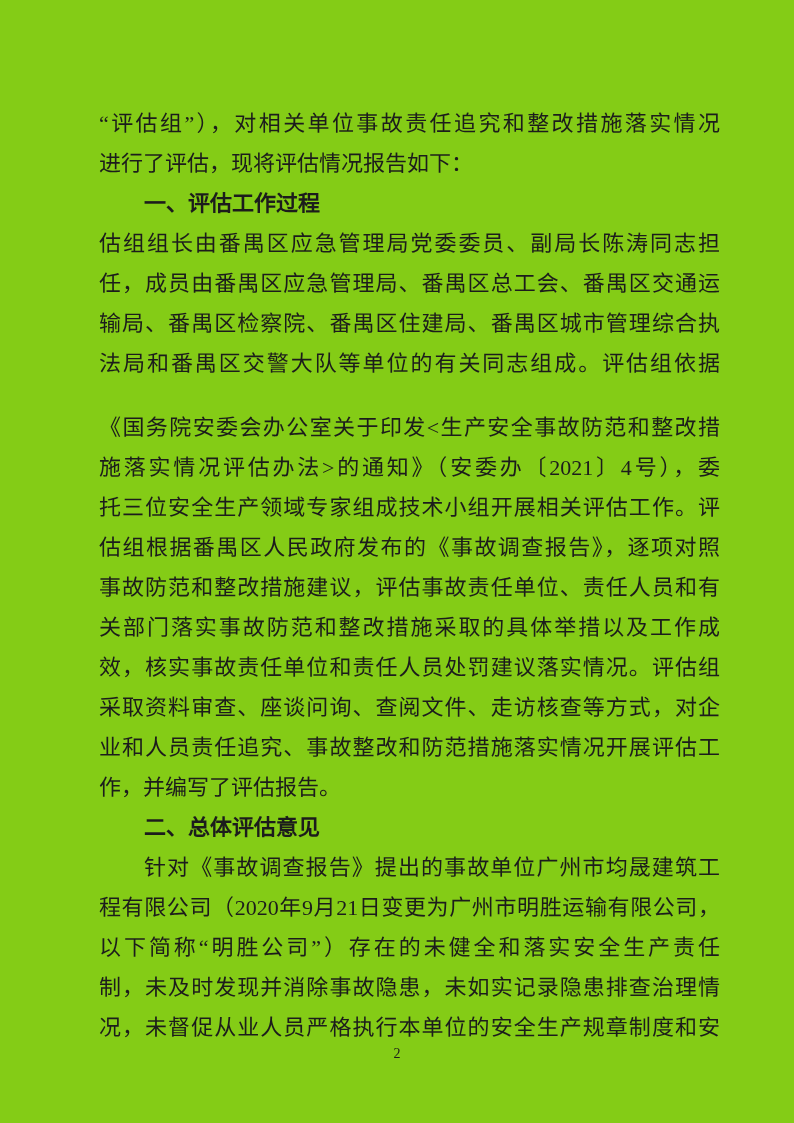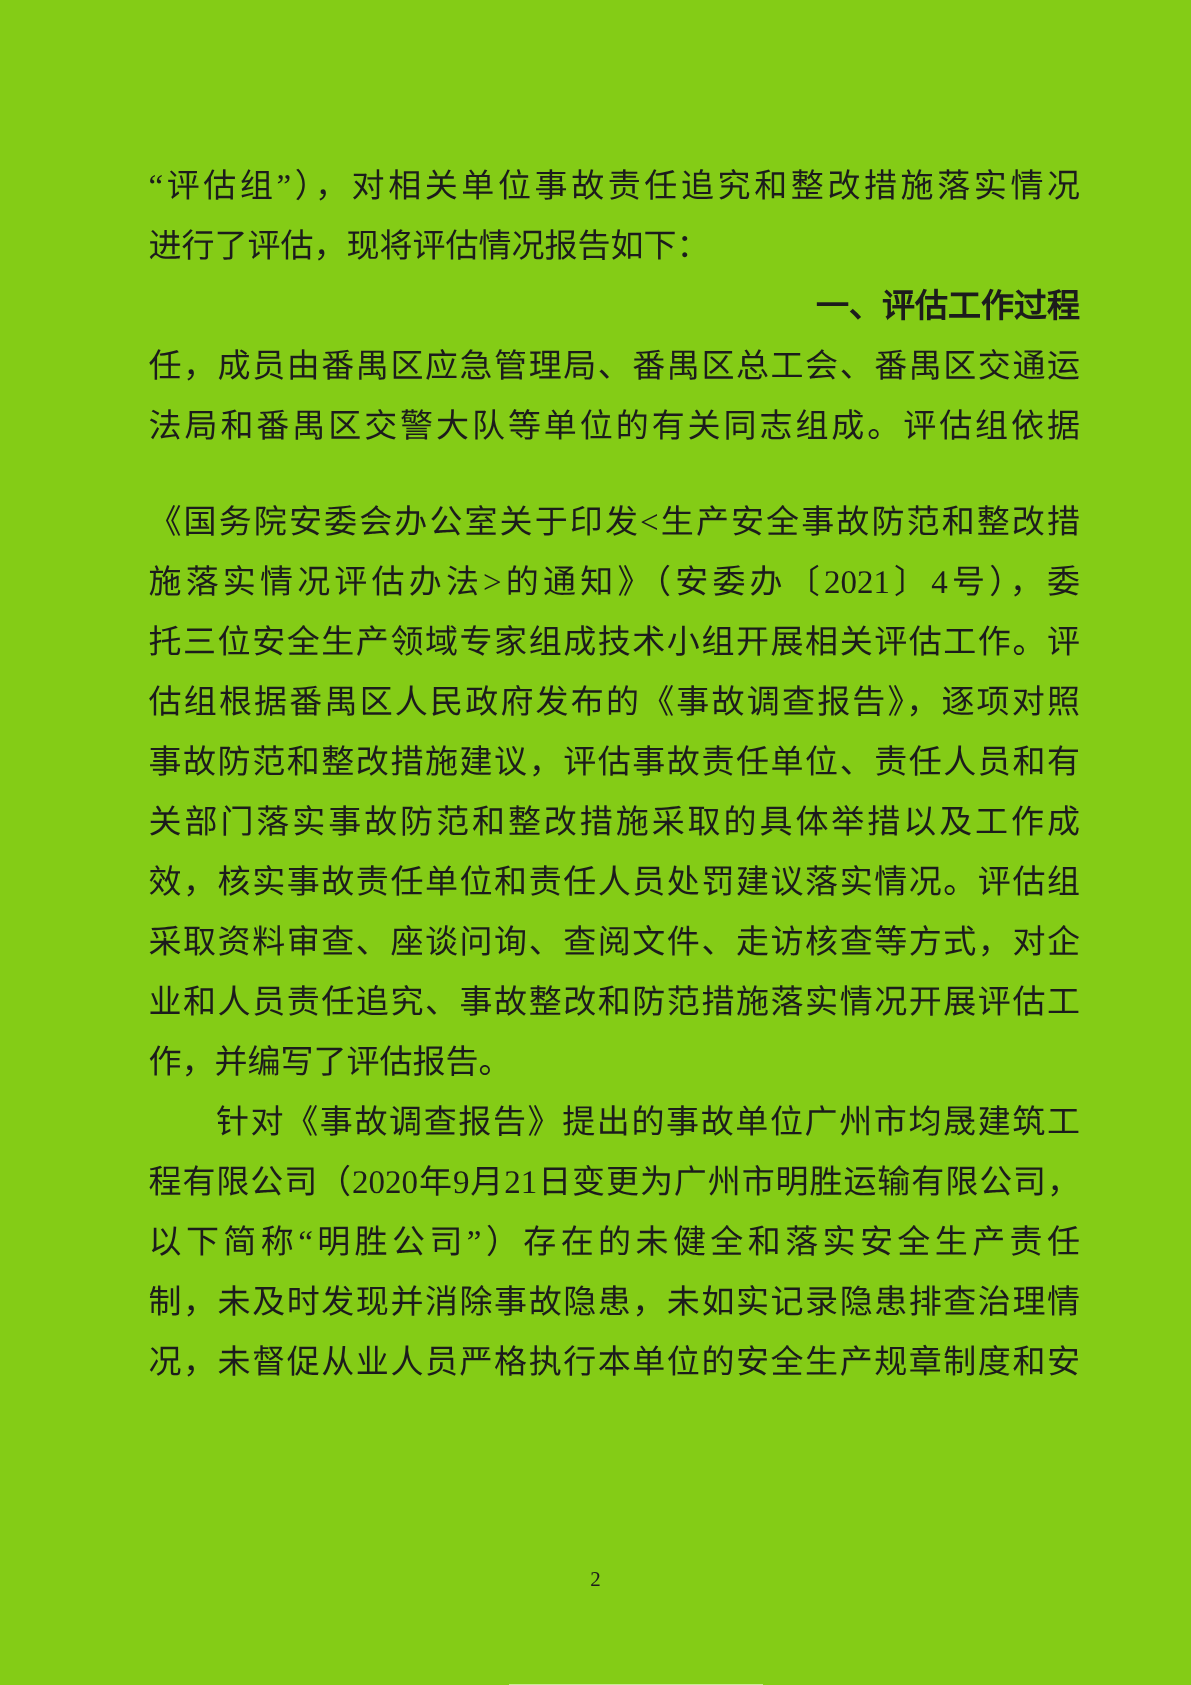--- a/index.html
+++ b/index.html
@@ -28,21 +28,20 @@
     color: #1c1c1c;
     text-align: left;
     font-family: "Liberation Serif", "DejaVu Serif", serif;
   }
   .line.stretch {
     text-align: justify;
     text-align-last: justify;
   }
   .line.indent {
     text-indent: 45px;
-    text-align: right;
   }
   .line.heading {
     font-family: "Liberation Sans", "DejaVu Sans", sans-serif;
     font-weight: 700;
   }
   .page-number {
     position: absolute;
     left: 0;
     right: 0;
     top: 1046px;
@@ -53,32 +52,35 @@
   }
 </style>
 </head>
 <body>
 
 <div class="page">
   <div class="text-block">
       <div class="line stretch" style="color: rgb(28, 28, 28);">“评估组”），对相关单位事故责任追究和整改措施落实情况</div>
       <div class="line" style="color: rgb(28, 28, 28);">进行了评估，现将评估情况报告如下：</div>
       <div class="line heading indent" style="color: rgb(28, 28, 28);">一、评估工作过程</div>
+      <div class="line stretch" style="color: rgb(28, 28, 28);">估组组长由番禺区应急管理局党委委员、副局长陈涛同志担</div>
       <div class="line stretch" style="color: rgb(28, 28, 28);">任，成员由番禺区应急管理局、番禺区总工会、番禺区交通运</div>
+      <div class="line stretch" style="color: rgb(28, 28, 28);">输局、番禺区检察院、番禺区住建局、番禺区城市管理综合执</div>
       <div class="line stretch" style="color: rgb(28, 28, 28);">法局和番禺区交警大队等单位的有关同志组成。评估组依据</div>
       <div class="line stretch" style="color: rgb(28, 28, 28); margin-top: 24px;">《国务院安委会办公室关于印发&lt;生产安全事故防范和整改措</div>
       <div class="line stretch" style="color: rgb(28, 28, 28);">施落实情况评估办法&gt;的通知》（安委办〔2021〕4号），委</div>
       <div class="line stretch" style="color: rgb(28, 28, 28);">托三位安全生产领域专家组成技术小组开展相关评估工作。评</div>
       <div class="line stretch" style="color: rgb(28, 28, 28);">估组根据番禺区人民政府发布的《事故调查报告》，逐项对照</div>
       <div class="line stretch" style="color: rgb(28, 28, 28);">事故防范和整改措施建议，评估事故责任单位、责任人员和有</div>
       <div class="line stretch" style="color: rgb(28, 28, 28);">关部门落实事故防范和整改措施采取的具体举措以及工作成</div>
       <div class="line stretch" style="color: rgb(28, 28, 28);">效，核实事故责任单位和责任人员处罚建议落实情况。评估组</div>
       <div class="line stretch" style="color: rgb(28, 28, 28);">采取资料审查、座谈问询、查阅文件、走访核查等方式，对企</div>
       <div class="line stretch" style="color: rgb(28, 28, 28);">业和人员责任追究、事故整改和防范措施落实情况开展评估工</div>
       <div class="line" style="color: rgb(28, 28, 28);">作，并编写了评估报告。</div>
+      <div class="line heading indent" style="color: rgb(28, 28, 28);">二、总体评估意见</div>
       <div class="line indent stretch" style="color: rgb(28, 28, 28);">针对《事故调查报告》提出的事故单位广州市均晟建筑工</div>
       <div class="line stretch" style="color: rgb(28, 28, 28);">程有限公司（2020年9月21日变更为广州市明胜运输有限公司，</div>
       <div class="line stretch" style="color: rgb(28, 28, 28);">以下简称“明胜公司”）存在的未健全和落实安全生产责任</div>
       <div class="line stretch" style="color: rgb(28, 28, 28);">制，未及时发现并消除事故隐患，未如实记录隐患排查治理情</div>
       <div class="line stretch" style="color: rgb(28, 28, 28);">况，未督促从业人员严格执行本单位的安全生产规章制度和安</div>
     </div>
   <div class="page-number">2</div>
 </div>
 
 </body></html>

